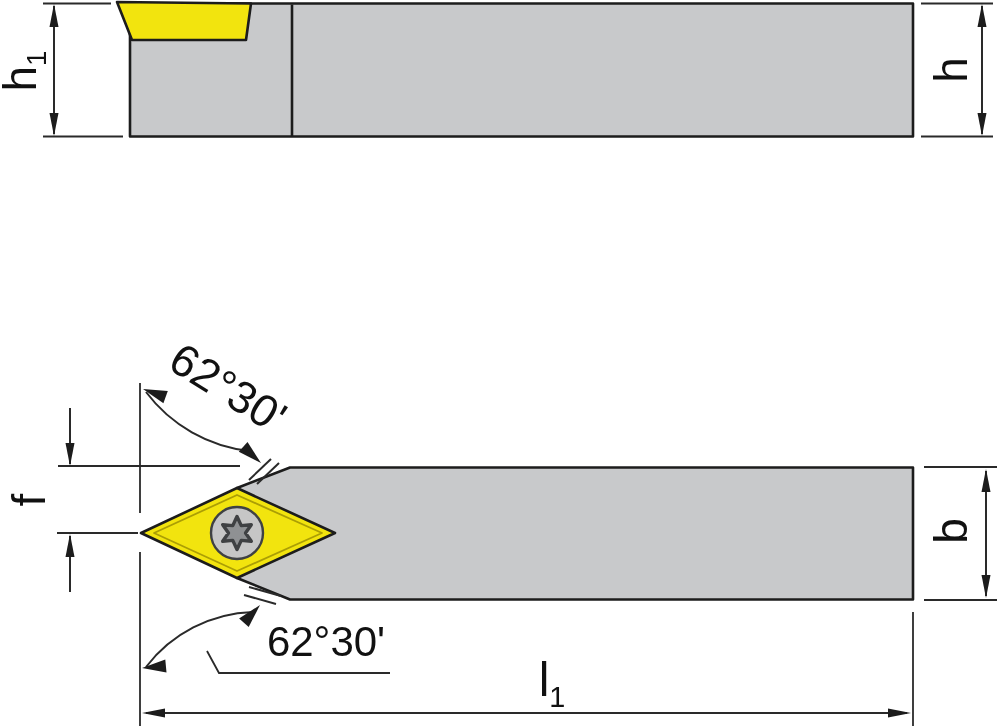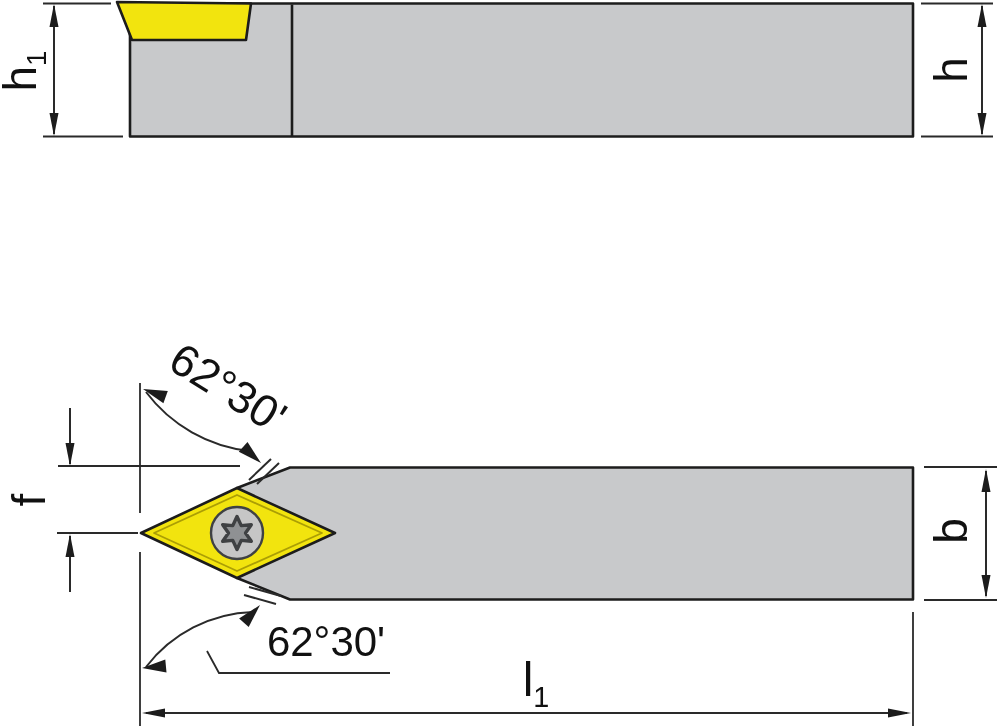--- a/index.html
+++ b/index.html
@@ -106,21 +106,21 @@
   </div>
 
   <div class="label rot-ccw" style="left:29px;top:500px;">
     <span>f</span>
   </div>
 
   <div class="label rot-ccw" style="left:951px;top:531px;">
     <span>b</span>
   </div>
 
-  <div class="label l1-label" style="left:536px;top:680px;">
+  <div class="label l1-label" style="left:552px;top:680px;">
     <span>l</span><sub>1</sub>
   </div>
 
   <div class="label angle-top" style="left:228px;top:388px;">
     <span>62°30'</span>
   </div>
 
   <div class="label angle-bottom" style="left:326px;top:642px;">
     <span>62°30'</span>
   </div>

